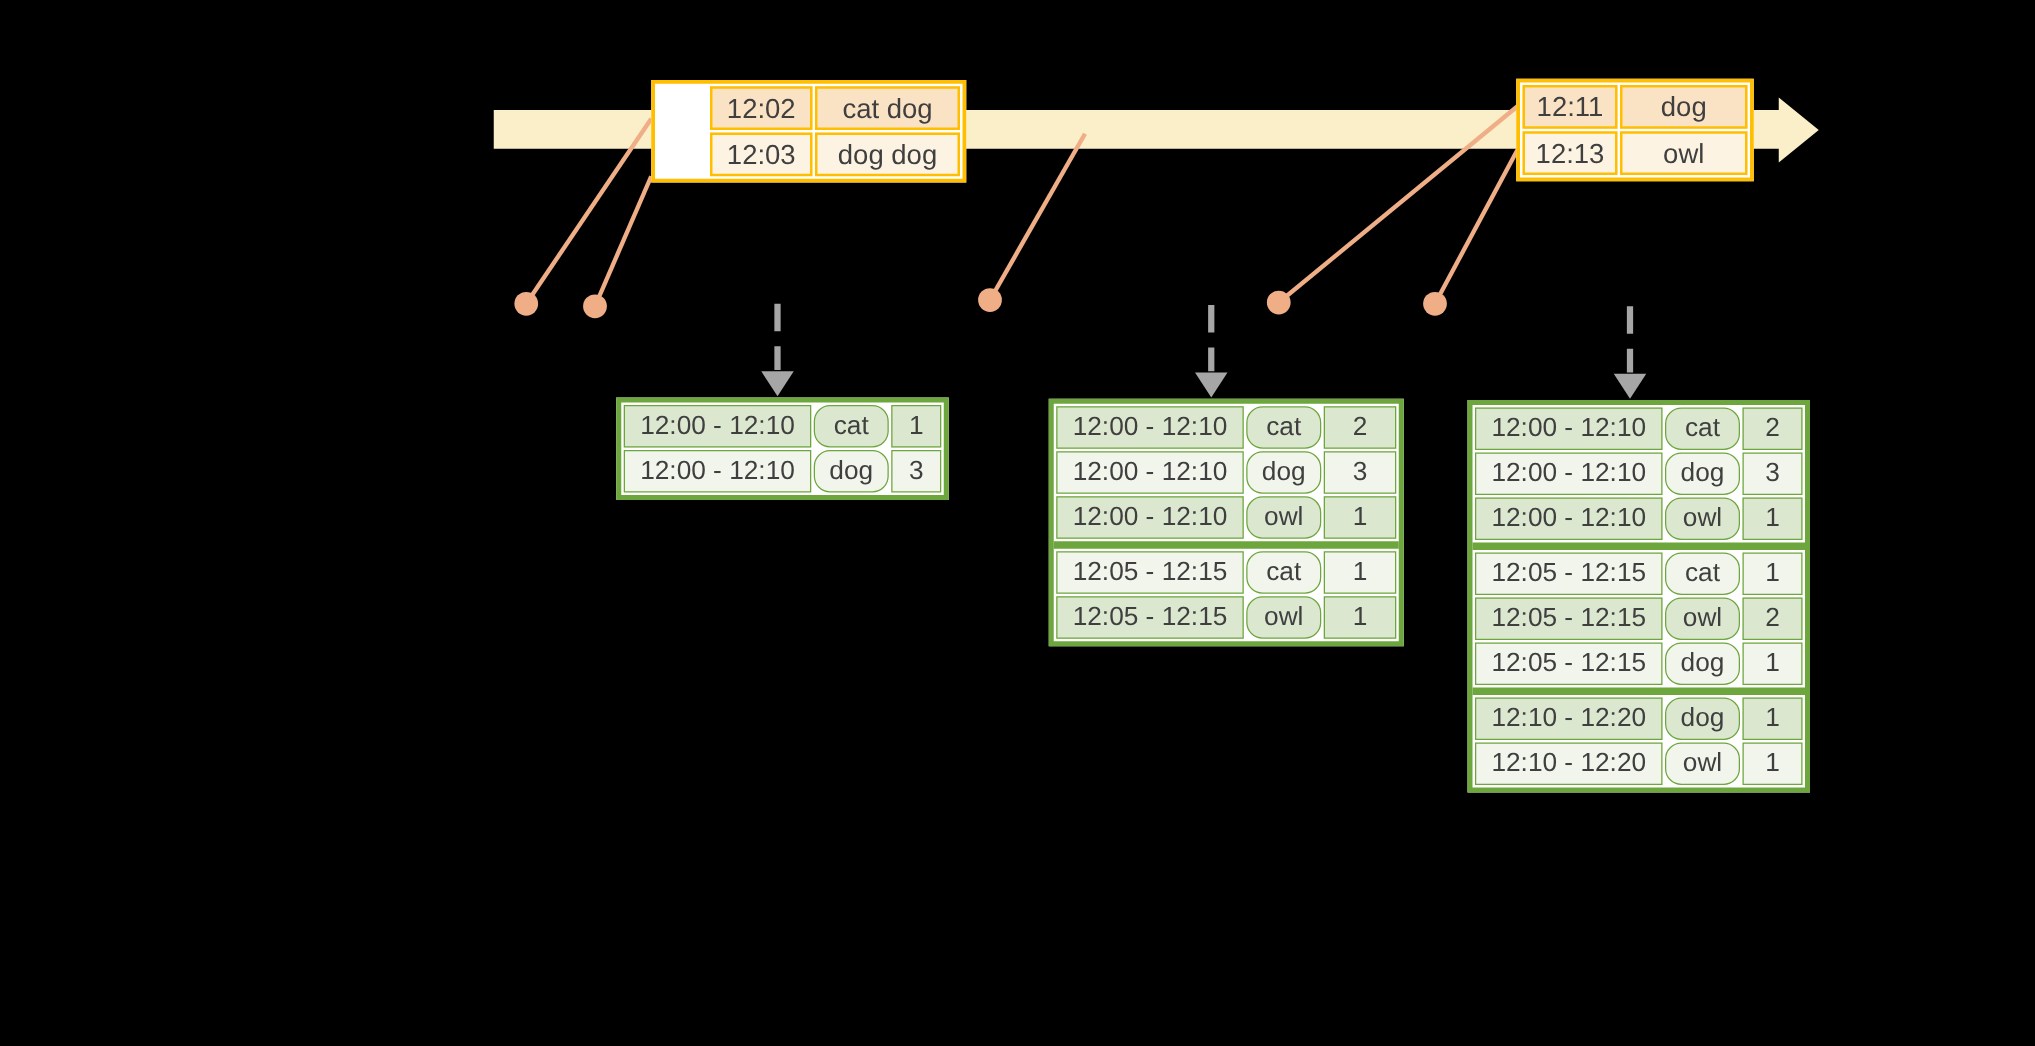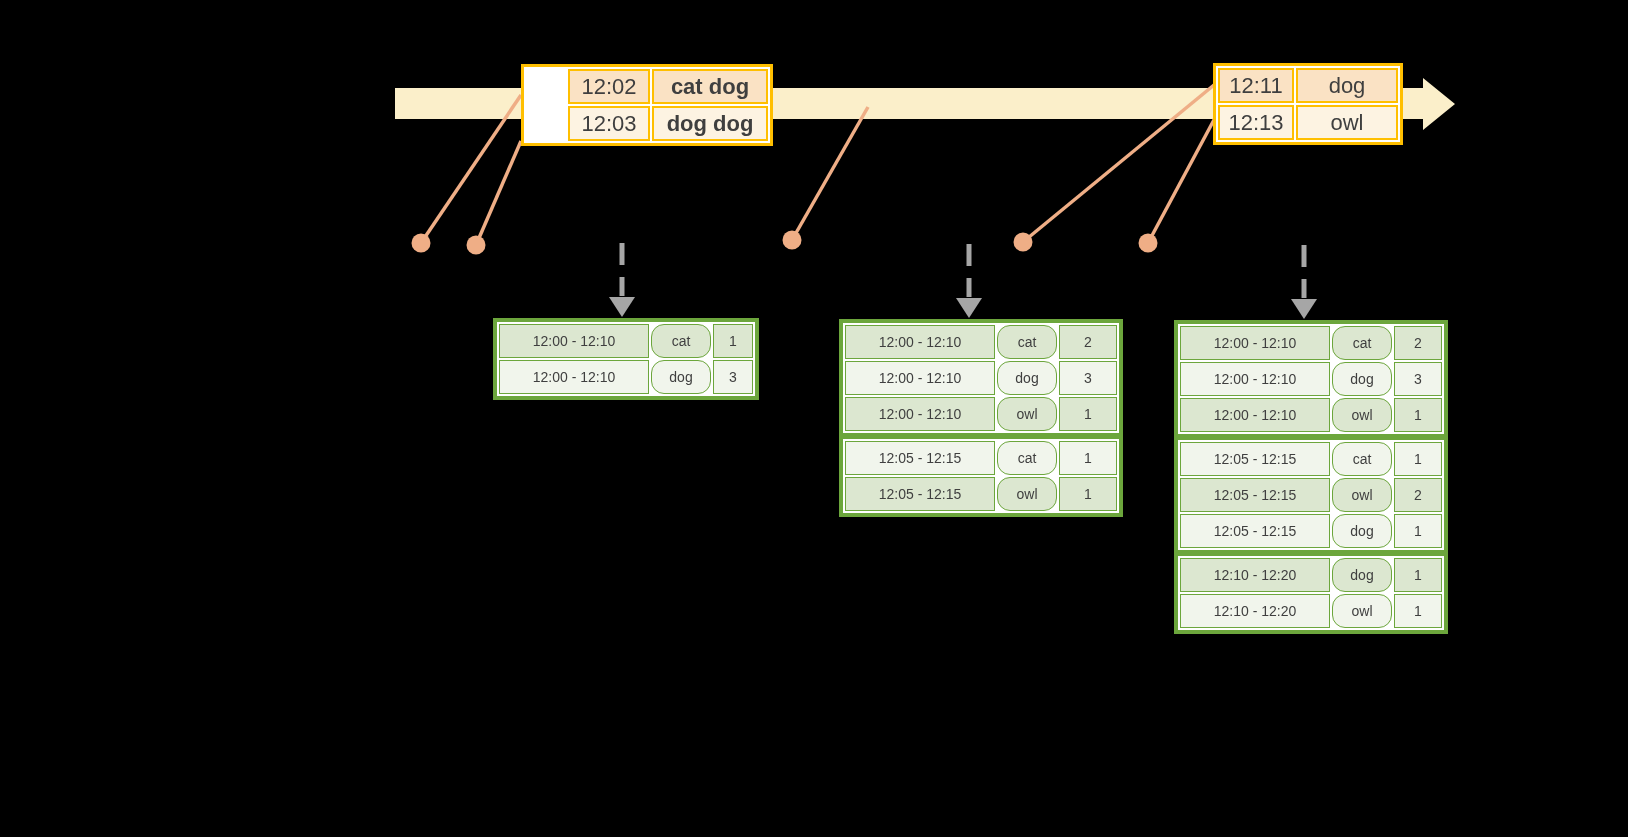--- a/index.html
+++ b/index.html
@@ -15,37 +15,37 @@
     border:3px solid #FFBF00; padding:2px;
     display:flex; flex-direction:column; gap:2px;
   }
   .erow { display:flex; gap:2px; }
   .ecell {
     border:2px solid #FFBF00; height:31px; line-height:31px;
     text-align:center; font-size:22px; color:#3F3F3F; box-sizing:content-box;
   }
   .erow.dark  .ecell { background:#FAE2C4; }
   .erow.light .ecell { background:#FDF3E2; }
-  .et1 .ecell.time { width:78px; }  .et1 .ecell.words { width:112px;font-weight:bold; }
+  .et1 .ecell.time { width:78px; }  .et1 .ecell.words { width:112px; }
   .et2 .ecell.time { width:74px; }  .et2 .ecell.words { width:117px; }
   .et3 .ecell.time { width:72px; }  .et3 .ecell.words { width:98px;  }
   #etable1 { left:521px;  top:64px;padding-left:44px; }
   #etable2 { left:867px;  top:83px; }
   #etable3 { left:1213px; top:63px; }
 
   
   .rtable {
     position:absolute; z-index:2; background:#FFFFFF;
     border:4px solid #6CA63C; padding:2px;
     display:flex; flex-direction:column; gap:2px;
   }
   .rrow { display:flex; gap:2px; }
   .rcell {
     border:1px solid #6CA63C; height:32px; line-height:32px;
-    text-align:center; font-size:14px; color:#3F3F3F; box-sizing:content-box;
+    text-align:center; font-size:21px; color:#3F3F3F; box-sizing:content-box;
   }
   .rrow.dark  .rcell { background:#DCE7D0; }
   .rrow.light .rcell { background:#F1F5EC; }
   .rcell.window { width:148px; }
   .rcell.word   { width:58px;border-radius:13px;  }
   .rt1 .rcell.count { width:38px; }
   .rt2 .rcell.count { width:56px; }
   .rt3 .rcell.count { width:46px; }
   .gsep { height:6px; background:#6CA63C; margin:0 -2px; }
   #rtable1 { left:493px;  top:318px; }

